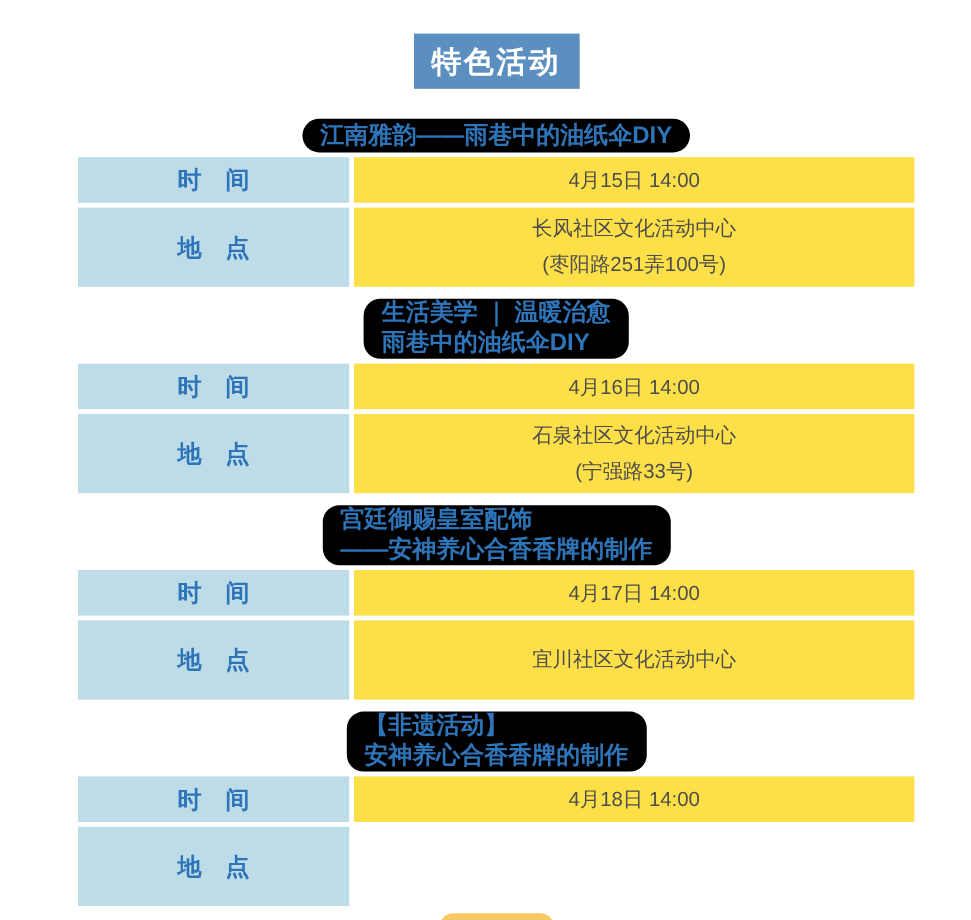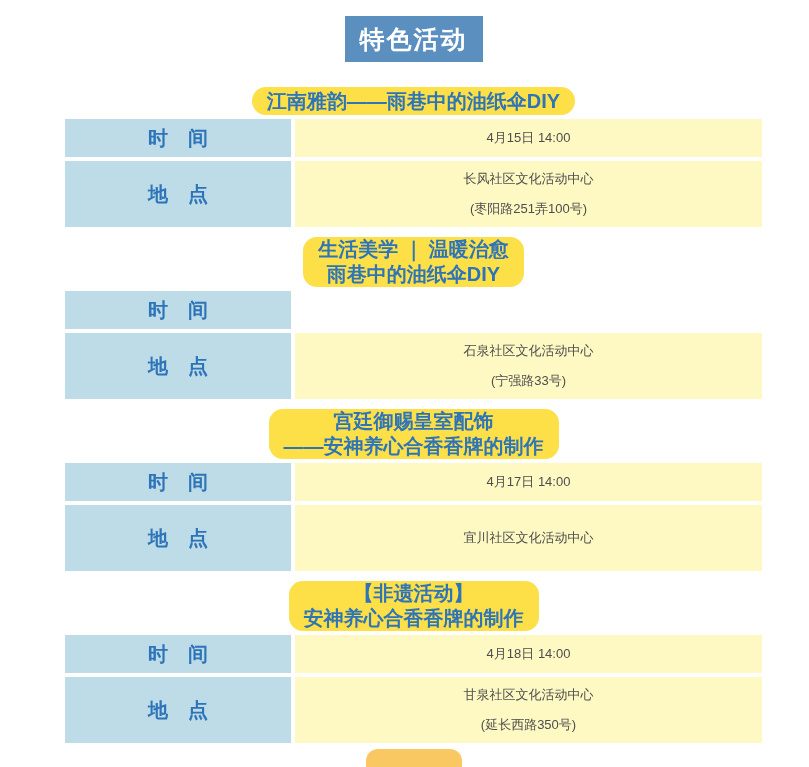--- a/index.html
+++ b/index.html
@@ -19,21 +19,21 @@
     left: 65px;
     top: 0;
     width: 697px;
   }
 
   
   .header-wrap {
     position: relative;
     width: 138px;
     height: 46px;
-    margin: 16px auto 25px auto;
+    margin: 28px auto 25px auto;
   }
   .header-shadow {
     position: absolute;
     left: 6px;
     top: 6px;
     width: 126px;
     height: 34px;
     border: 3px solid #f9c862;
     background: transparent;
     z-index: 0;
@@ -52,30 +52,30 @@
     display: flex;
     align-items: center;
     justify-content: center;
     z-index: 1;
   }
 
   
   .activity { display: flow-root; }
 
   .badge {
-    background: #fde047;
+    background: #000000;
     color: #2e74b8;
     font-weight: bold;
     font-size: 20px;
     border-radius: 14px;
     width: max-content;
     max-width: 660px;
     margin: 0 auto 4px auto;
     padding: 0 15px;
-    text-align: center;
+    text-align: left;
   }
   .badge .line { line-height: 25px; }
   .badge.single .line { line-height: 28px; }
 
   .row {
     display: grid;
     grid-template-columns: 226px 467px;
     column-gap: 4px;
   }
   .row-time { margin-bottom: 4px; }
@@ -87,23 +87,23 @@
     align-items: center;
     justify-content: center;
   }
   .label-cell {
     background: #bddce7;
     color: #2e74b8;
     font-size: 20px;
     font-weight: bold;
   }
   .value-cell {
-    background: #fef9c3;
+    background: #fde047;
     color: #4d4d4d;
-    font-size: 13px;
+    font-size: 17px;
     flex-direction: column;
     text-align: left;
   }
   .row-time .cell { height: 38px; }
   .row-loc  .cell { height: 66px; }
   .value-cell .vline { line-height: 30px; }
 
   
   .partial-badge {
     width: 96px;
@@ -140,20 +140,21 @@
     </div>
   </section>
 
   <section class="activity">
     <div class="badge">
       <div class="line">生活美学 ｜ 温暖治愈</div>
       <div class="line">雨巷中的油纸伞DIY</div>
     </div>
     <div class="row row-time">
       <div class="cell label-cell">时　间</div>
+      <div class="cell value-cell">4月16日 14:00</div>
     </div>
     <div class="row row-loc">
       <div class="cell label-cell">地　点</div>
       <div class="cell value-cell">
         <div class="vline">石泉社区文化活动中心</div>
         <div class="vline">(宁强路33号)</div>
       </div>
     </div>
   </section>
 
@@ -178,22 +179,18 @@
     <div class="badge">
       <div class="line">【非遗活动】</div>
       <div class="line">安神养心合香香牌的制作</div>
     </div>
     <div class="row row-time">
       <div class="cell label-cell">时　间</div>
       <div class="cell value-cell">4月18日 14:00</div>
     </div>
     <div class="row row-loc">
       <div class="cell label-cell">地　点</div>
-      <div class="cell value-cell">
-        <div class="vline">甘泉社区文化活动中心</div>
-        <div class="vline">(延长西路350号)</div>
-      </div>
     </div>
   </section>
 
   <div class="partial-badge"></div>
 
 </div>
 
 </body></html>

